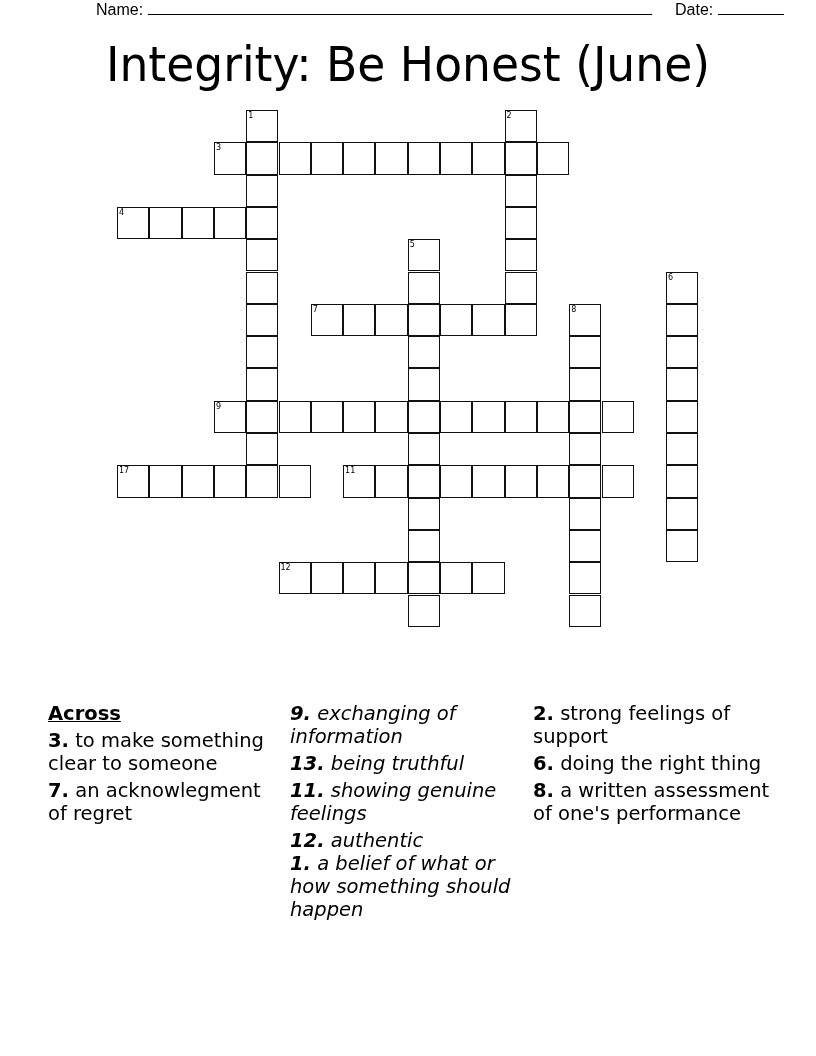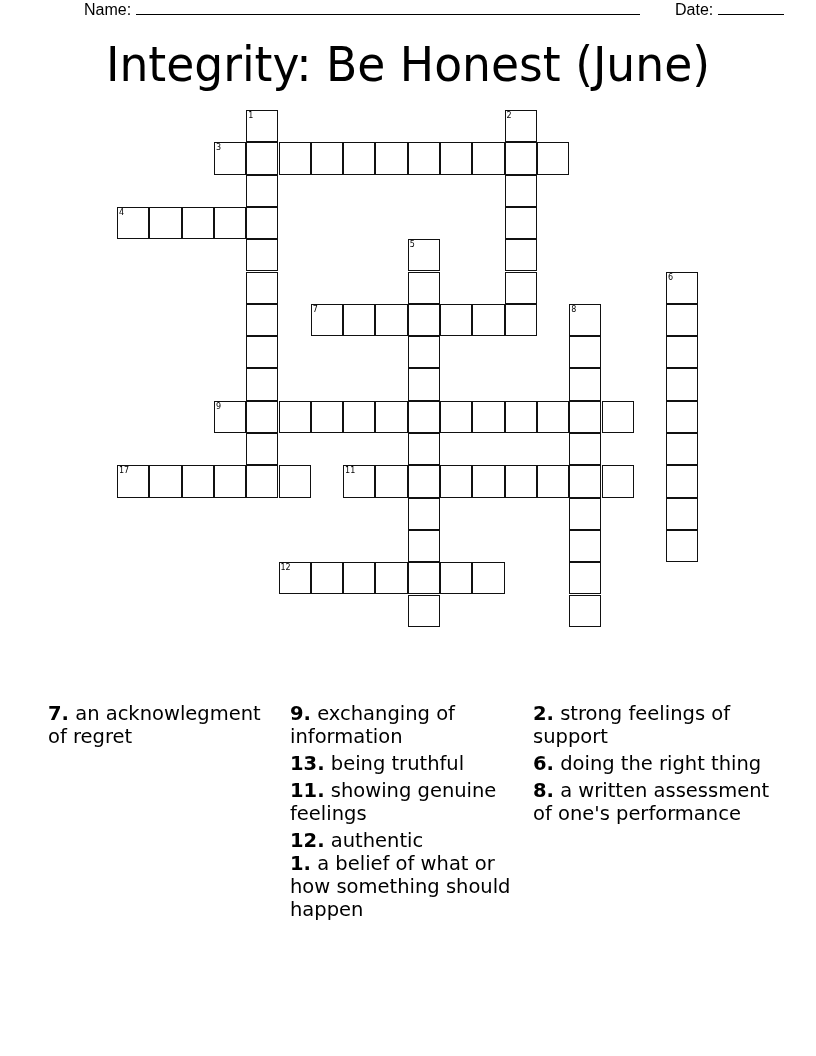--- a/index.html
+++ b/index.html
@@ -1,27 +1,27 @@
 <!DOCTYPE html>
 <html><head>
 <meta charset="utf-8">
 <style>
   html, body { margin:0; padding:0; background:#ffffff; }
   body { width:816px; height:1056px; position:relative; overflow:hidden; font-family:"DejaVu Sans", sans-serif; color:#000; }
   .header-line { position:absolute; top:0; left:48px; font-family:"Liberation Sans", sans-serif; font-size:16px; line-height:18px; white-space:nowrap; }
-  .name-label { position:absolute; left:36px; top:0; }
+  .name-label { position:absolute; left:48px; top:0; }
   .date-label { position:absolute; left:627px; top:0; }
   .header-line span.blank { display:inline-block; border-bottom:1px solid #000; height:14px; vertical-align:baseline; }
   .title { position:absolute; top:32px; left:0; width:816px; text-align:center; font-family:"DejaVu Sans", sans-serif; font-size:48px; line-height:64px; letter-spacing:0px; transform:scaleX(0.95); }
   .grid { position:absolute; left:117px; top:110px; width:600px; height:530px; }
   .cell { position:absolute; width:32.3px; height:32.3px; box-sizing:border-box; border:1.6px solid #111; background:#fff; }
   .cell .num { position:absolute; left:1px; top:0px; font-family:"DejaVu Sans", sans-serif; font-size:8px; line-height:9px; color:#000; }
   .clues { position:absolute; top:702px; font-size:19.5px; line-height:23px; }
   .col1 { left:48px; width:235px; }
-  .col2 { left:290px; width:235px; }
+  .col2 { left:290px; width:235px;font-style:italic; }
   .col3 { left:533px; width:240px; }
   .heading { font-weight:bold; text-decoration:underline; display:block; margin-bottom:4px; }
   .clue { display:block; margin-bottom:4px; }
   .clue b { font-weight:bold; }
 </style>
 </head>
 <body>
 
 <div class="header-line">
   <span class="name-label"><span>Name:</span> <span class="blank" style="width:504px;"></span></span>
@@ -147,20 +147,22 @@
       <span class="num">12</span>
     </div>
     <div class="cell" style="left: 193.8px; top: 452.2px;"></div>
     <div class="cell" style="left: 226.1px; top: 452.2px;"></div>
     <div class="cell" style="left: 258.4px; top: 452.2px;"></div>
     <div class="cell" style="left: 323px; top: 452.2px;"></div>
     <div class="cell" style="left: 355.3px; top: 452.2px;"></div>
   </div>
 
 <div class="clues col1">
+  <span class="heading">Across</span>
+  <span class="clue"><b>3.</b> <span>to make something clear to someone</span></span>
   <span class="clue"><b>7.</b> <span>an acknowlegment of regret</span></span>
 </div>
 
 <div class="clues col2">
   <span class="clue"><b>9.</b> <span>exchanging of information</span></span>
   <span class="clue"><b>13.</b> <span>being truthful</span></span>
   <span class="clue"><b>11.</b> <span>showing genuine feelings</span></span>
   <span class="clue" style="margin-bottom:0;"><b>12.</b> <span>authentic</span></span>
   <span class="clue"><b>1.</b> <span>a belief of what or how something should happen</span></span>
 </div>

